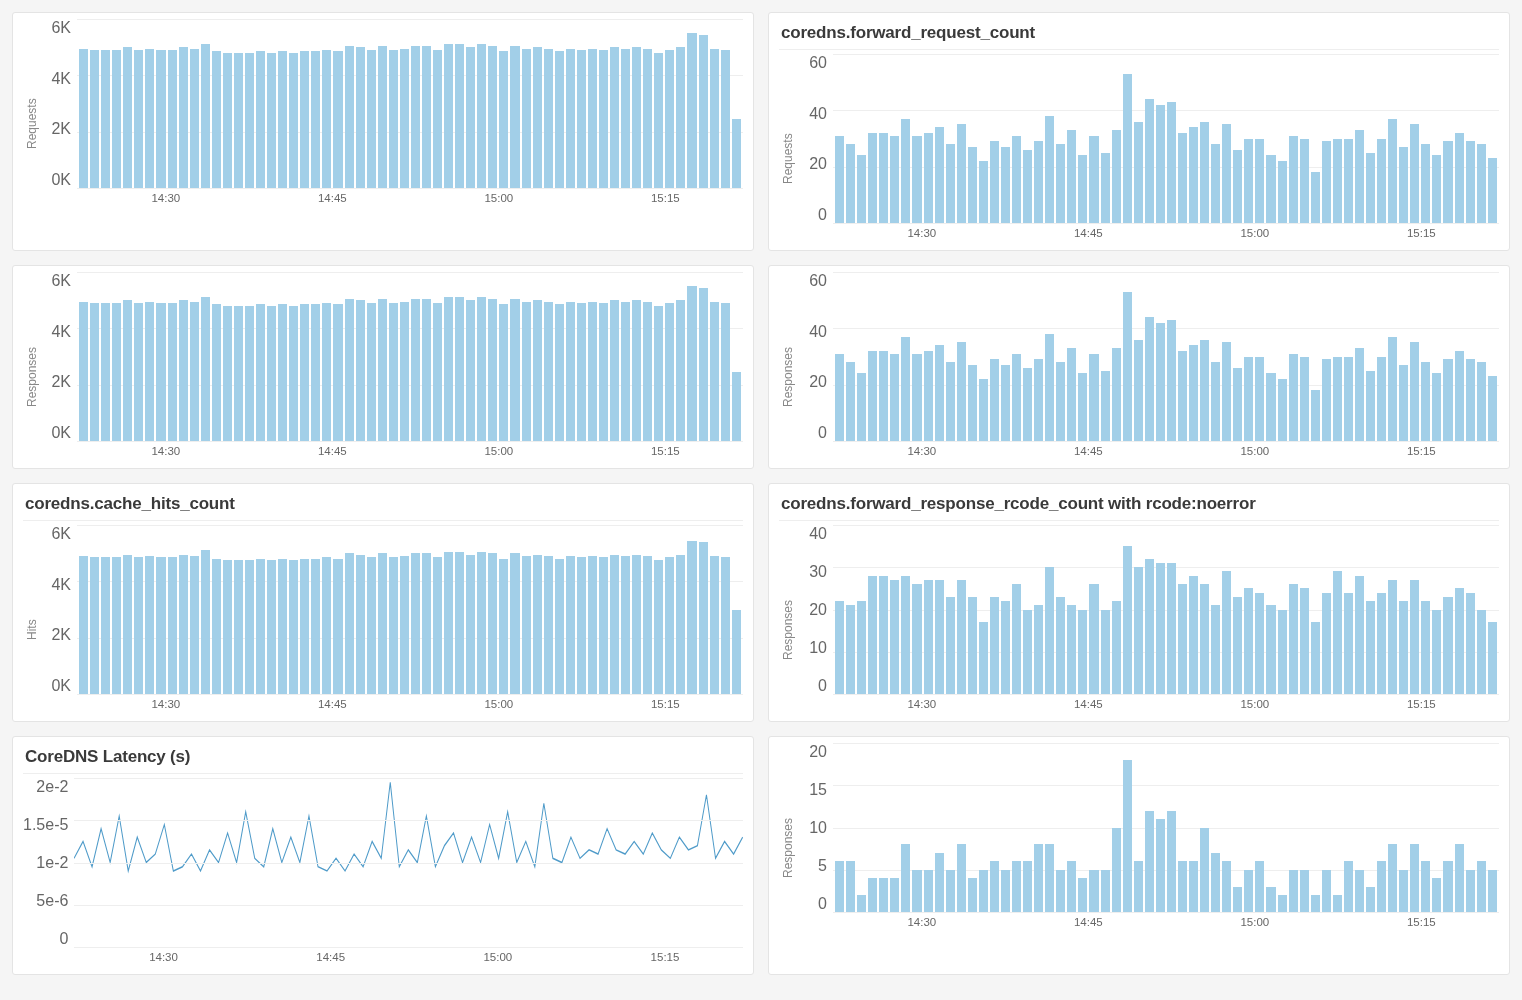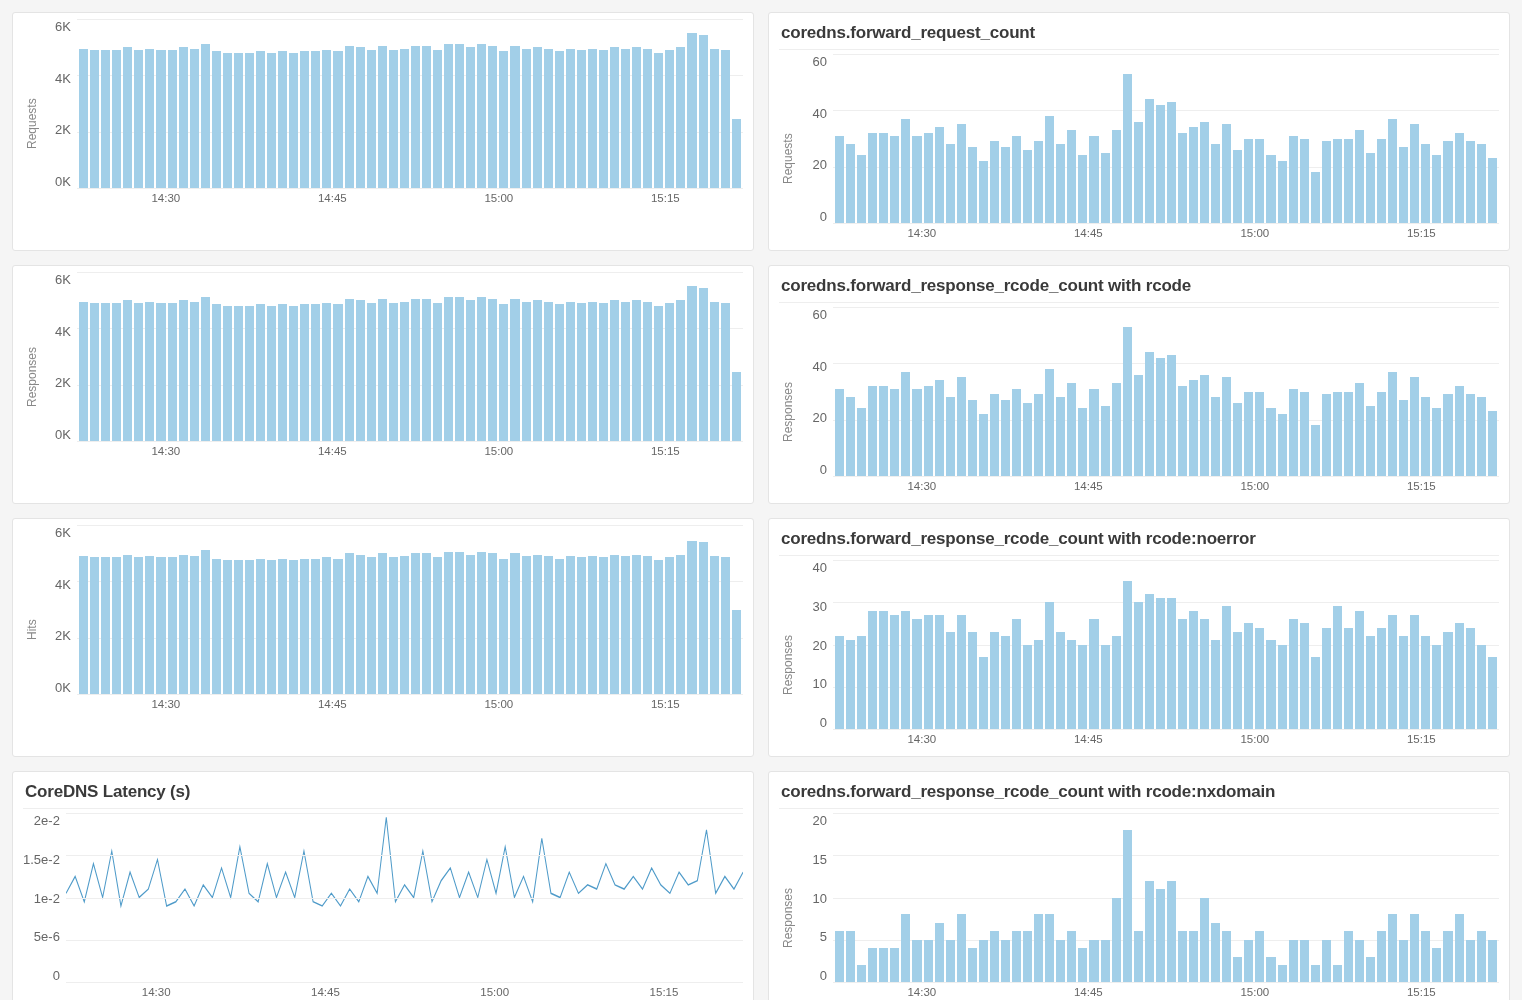--- a/index.html
+++ b/index.html
@@ -40,21 +40,21 @@
     transform: rotate(180deg);
     font-size: 12px;
     color: #888;
     text-align: center;
     padding: 0 2px 20px 2px;
   }
   .y-ticks {
     display: flex;
     flex-direction: column;
     justify-content: space-between;
-    font-size: 13px;
+    font-size: 16px;
     color: #666;
     text-align: right;
     padding-right: 6px;
     padding-bottom: 20px;
     min-width: 36px;
   }
   .plot-area {
     flex: 1;
     display: flex;
     flex-direction: column;
@@ -354,21 +354,20 @@
           <div class="x-ticks">
             <div class="x-tick" style="left: 13.3333%;">14:30</div>
             <div class="x-tick" style="left: 38.3333%;">14:45</div>
             <div class="x-tick" style="left: 63.3333%;">15:00</div>
             <div class="x-tick" style="left: 88.3333%;">15:15</div>
           </div>
         </div>
       </div>
     </div>
     <div class="panel">
-      <div class="panel-title">coredns.forward_response_rcode_count with rcode</div>
       <div class="chart-wrap">
         <div class="y-axis-label">Responses</div>
         <div class="y-ticks">
           <div>60</div>
           <div>40</div>
           <div>20</div>
           <div>0</div>
         </div>
         <div class="plot-area">
           <div class="bars-box">
@@ -442,20 +441,21 @@
           <div class="x-ticks">
             <div class="x-tick" style="left: 13.3333%;">14:30</div>
             <div class="x-tick" style="left: 38.3333%;">14:45</div>
             <div class="x-tick" style="left: 63.3333%;">15:00</div>
             <div class="x-tick" style="left: 88.3333%;">15:15</div>
           </div>
         </div>
       </div>
     </div>
     <div class="panel">
+      <div class="panel-title">coredns.cache_hits_count</div>
       <div class="chart-wrap">
         <div class="y-axis-label">Hits</div>
         <div class="y-ticks">
           <div>6K</div>
           <div>4K</div>
           <div>2K</div>
           <div>0K</div>
         </div>
         <div class="plot-area">
           <div class="bars-box">
@@ -623,21 +623,21 @@
             <div class="x-tick" style="left: 88.3333%;">15:15</div>
           </div>
         </div>
       </div>
     </div>
     <div class="panel">
       <div class="panel-title">CoreDNS Latency (s)</div>
       <div class="chart-wrap">
         <div class="y-ticks">
           <div>2e-2</div>
-          <div>1.5e-2</div>
+          <div>1.5e-5</div>
           <div>1e-2</div>
           <div>5e-6</div>
           <div>0</div>
         </div>
         <div class="plot-area">
           <div class="line-box">
             <div class="grid-line" style="top: 0%;"></div>
             <div class="grid-line" style="top: 25%;"></div>
             <div class="grid-line" style="top: 50%;"></div>
             <div class="grid-line" style="top: 75%;"></div>
@@ -649,21 +649,20 @@
           <div class="x-ticks">
             <div class="x-tick" style="left: 13.3333%;">14:30</div>
             <div class="x-tick" style="left: 38.3333%;">14:45</div>
             <div class="x-tick" style="left: 63.3333%;">15:00</div>
             <div class="x-tick" style="left: 88.3333%;">15:15</div>
           </div>
         </div>
       </div>
     </div>
     <div class="panel">
-      <div class="panel-title">coredns.forward_response_rcode_count with rcode:nxdomain</div>
       <div class="chart-wrap">
         <div class="y-axis-label">Responses</div>
         <div class="y-ticks">
           <div>20</div>
           <div>15</div>
           <div>10</div>
           <div>5</div>
           <div>0</div>
         </div>
         <div class="plot-area">

